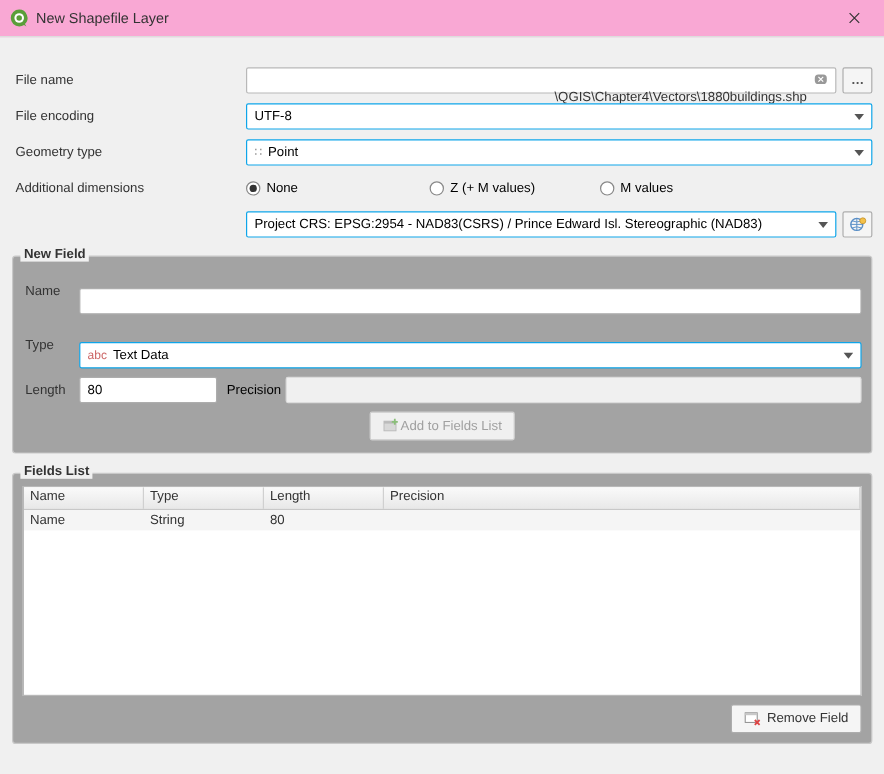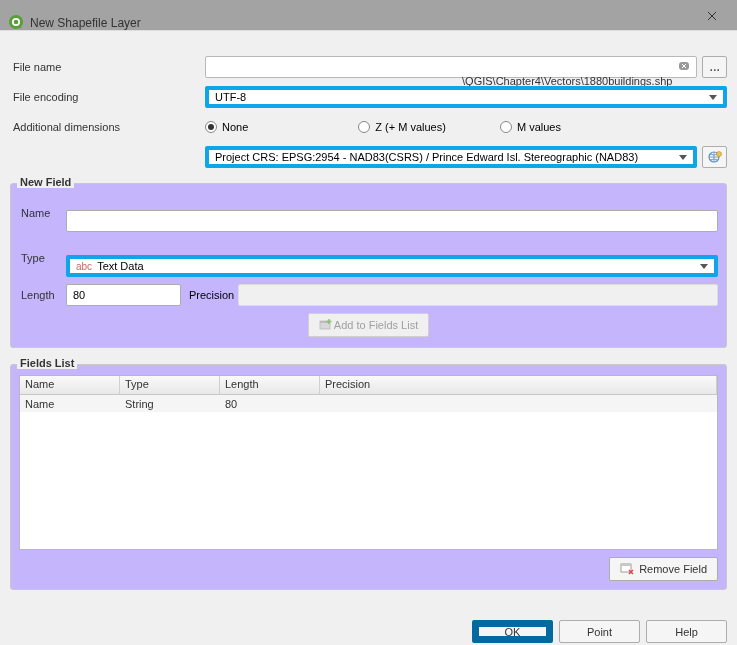--- a/index.html
+++ b/index.html
@@ -1,48 +1,48 @@
 <!DOCTYPE html>
 <html><head>
 <meta charset="utf-8">
 <style>
 * { box-sizing: border-box; margin: 0; padding: 0; font-family: "Segoe UI", Tahoma, sans-serif; font-size: 11px; }
 body { background: #f0f0f0; width: 737px; height: 645px; overflow: hidden; }
 
-.titlebar { height: 31px; background: #a3a3a3; border-bottom: 1px solid #ddd; display: flex; align-items: flex-end; padding: 0 5px 0 8px; }
+.titlebar { height: 31px; background: #f9a8d4; border-bottom: 1px solid #ddd; display: flex; align-items: center; padding: 0 5px 0 8px; }
 .titlebar .logo { width: 16px; height: 16px; margin-right: 6px; }
 .titlebar .title { flex: 1; font-size: 12px; color: #333; }
 .titlebar .close { width: 40px; height: 28px; display: flex; align-items: center; justify-content: center; cursor: pointer; }
 
 .content { padding: 24px 10px; }
 
 .row { display: flex; align-items: center; margin-bottom: 6px; min-height: 24px; }
 .label { width: 195px; color: #333; padding-left: 3px; }
 .field { flex: 1; display: flex; align-items: center; gap: 5px; }
 
 .text-input { height: 22px; border: 1px solid #b8b8b8; background: #fff; padding: 0 6px; border-radius: 2px; width: 100%; display: flex; align-items: center; }
 .text-input.path { justify-content: flex-end; }
 .text-input.path .pathtxt { color: #333; margin-top: 28px; }
 .text-input .clear { margin-left: 6px; color: #888; cursor: pointer; }
 
 .btn-browse { width: 26px; height: 22px; border: 1px solid #adadad; background: #f5f5f5; border-radius: 2px; cursor: pointer; display: flex; align-items: center; justify-content: center; font-weight: bold; color: #555; }
 .btn-crs   { width: 26px; height: 22px; border: 1px solid #adadad; background: #f5f5f5; border-radius: 2px; cursor: pointer; display: flex; align-items: center; justify-content: center; }
 
-.dropdown { height: 22px; border: 4px solid #0ea5e9; background: #fff; padding: 0 20px 0 6px; border-radius: 2px; width: 100%; display: flex; align-items: center; position: relative; cursor: pointer; }
+.dropdown { height: 22px; border: 1px solid #0ea5e9; background: #fff; padding: 0 20px 0 6px; border-radius: 2px; width: 100%; display: flex; align-items: center; position: relative; cursor: pointer; }
 .dropdown::after { content: ""; position: absolute; right: 6px; top: 50%; margin-top: -2px; border-left: 4px solid transparent; border-right: 4px solid transparent; border-top: 5px solid #555; }
 .dropdown .icon-prefix { margin-right: 5px; color: #888; font-size: 10px; }
 
 .radio-group { display: flex; align-items: center; width: 100%; }
 .radio-opt { display: flex; align-items: center; gap: 5px; margin-right: 110px; }
 .radio-opt:nth-child(2) { margin-right: 54px; }
 .radio-opt:last-child { margin-right: 0; }
 .radio { width: 12px; height: 12px; border: 1px solid #888; border-radius: 50%; background: #fff; display: flex; align-items: center; justify-content: center; }
 .radio.checked::after { content: ""; width: 6px; height: 6px; background: #333; border-radius: 50%; display: block; }
 
-.groupbox { border: 1px solid #c8c8c8; border-radius: 3px; margin-top: 8px; padding: 10px 8px 10px 8px; position: relative; background: #c4b5fd; }
+.groupbox { border: 1px solid #c8c8c8; border-radius: 3px; margin-top: 8px; padding: 10px 8px 10px 8px; position: relative; background: #a3a3a3; }
 .group-title { position: absolute; top: -8px; left: 6px; background: #f0f0f0; padding: 0 3px; font-weight: bold; color: #333; }
 
 .gb-row { display: flex; align-items: center; margin-bottom: 7px; }
 .gb-label { width: 47px; color: #333; padding-left: 2px; }
 .gb-field { flex: 1; margin-top: 16px; }
 
 .small-input { height: 22px; border: 1px solid #adadad; background: #fff; padding: 0 6px; border-radius: 2px; }
 .len-input { width: 115px; }
 .prec-input { flex: 1; height: 22px; border: 1px solid #dcdcdc; background: #f0f0f0; border-radius: 2px; padding: 0 6px; }
 
@@ -105,20 +105,29 @@
 
   <div class="row">
     <div class="label">File encoding</div>
     <div class="field">
       <div class="dropdown">
         <span>UTF-8</span>
       </div>
     </div>
   </div>
 
+  <div class="row">
+    <div class="label">Geometry type</div>
+    <div class="field">
+      <div class="dropdown">
+        <span class="icon-prefix">∷</span>
+        <span>Point</span>
+      </div>
+    </div>
+  </div>
 
   <div class="row">
     <div class="label">Additional dimensions</div>
     <div class="field">
       <div class="radio-group">
         <div class="radio-opt">
           <span class="radio checked"></span>
           <span>None</span>
         </div>
         <div class="radio-opt">

